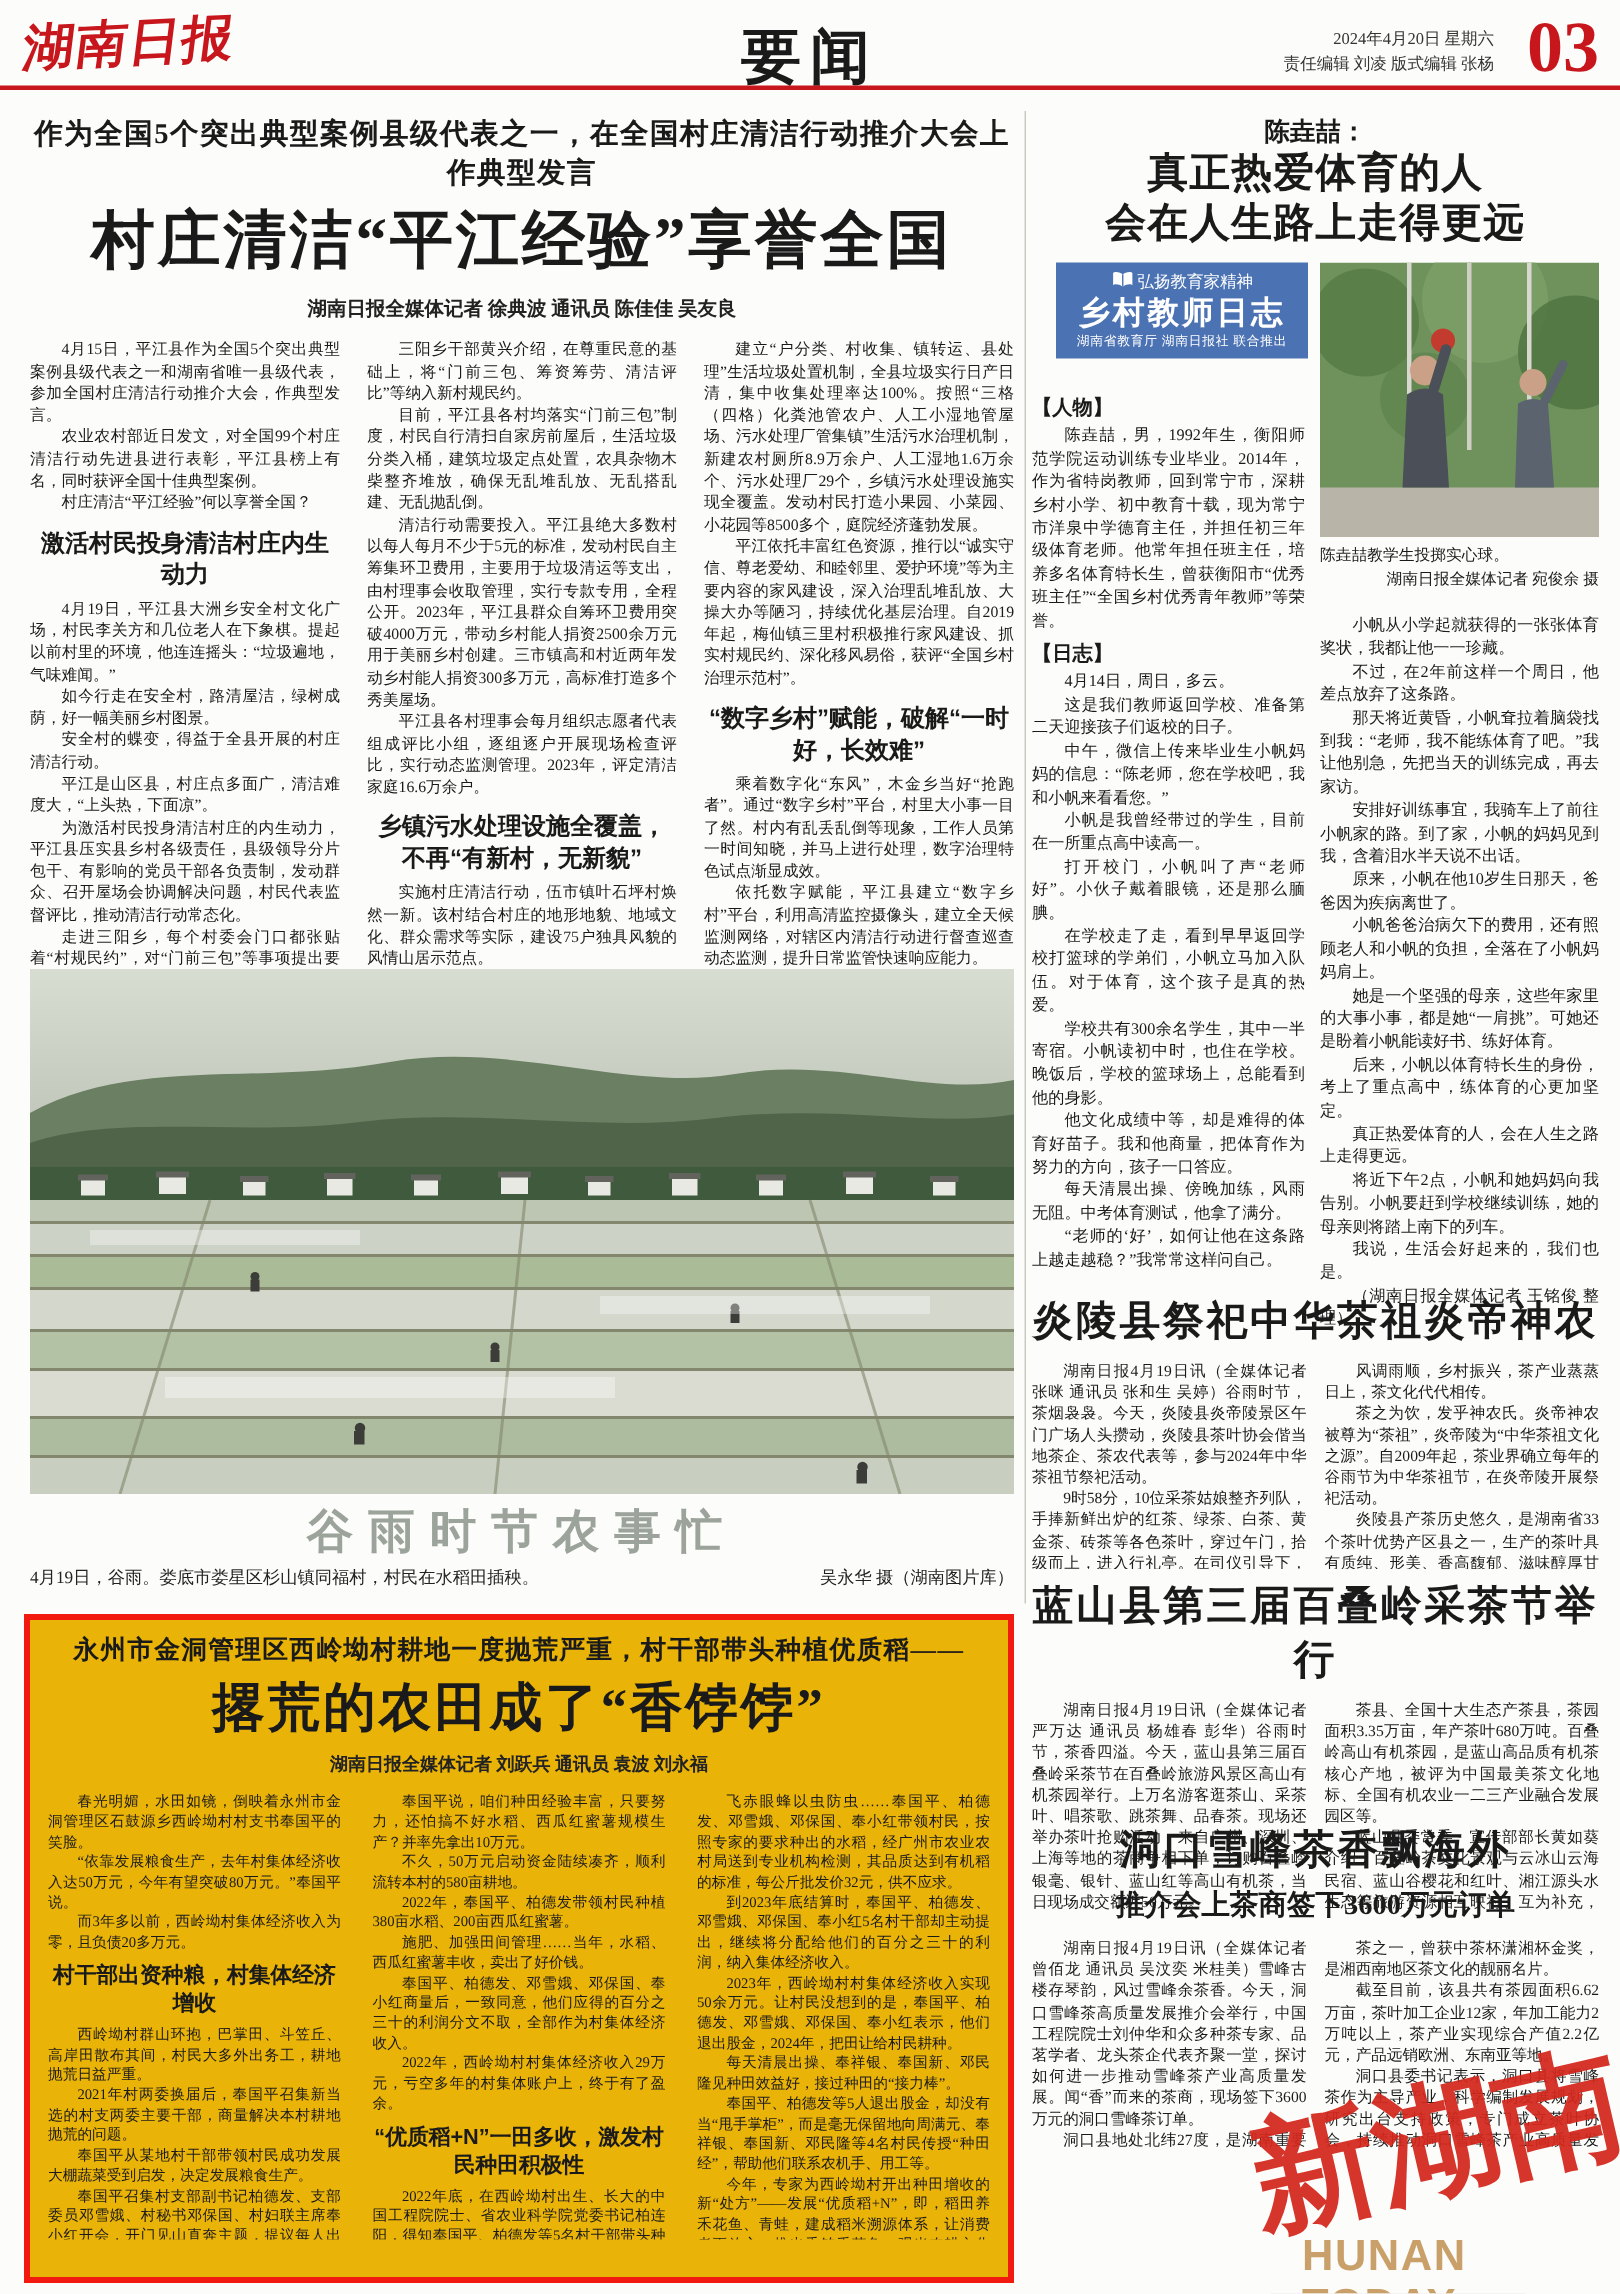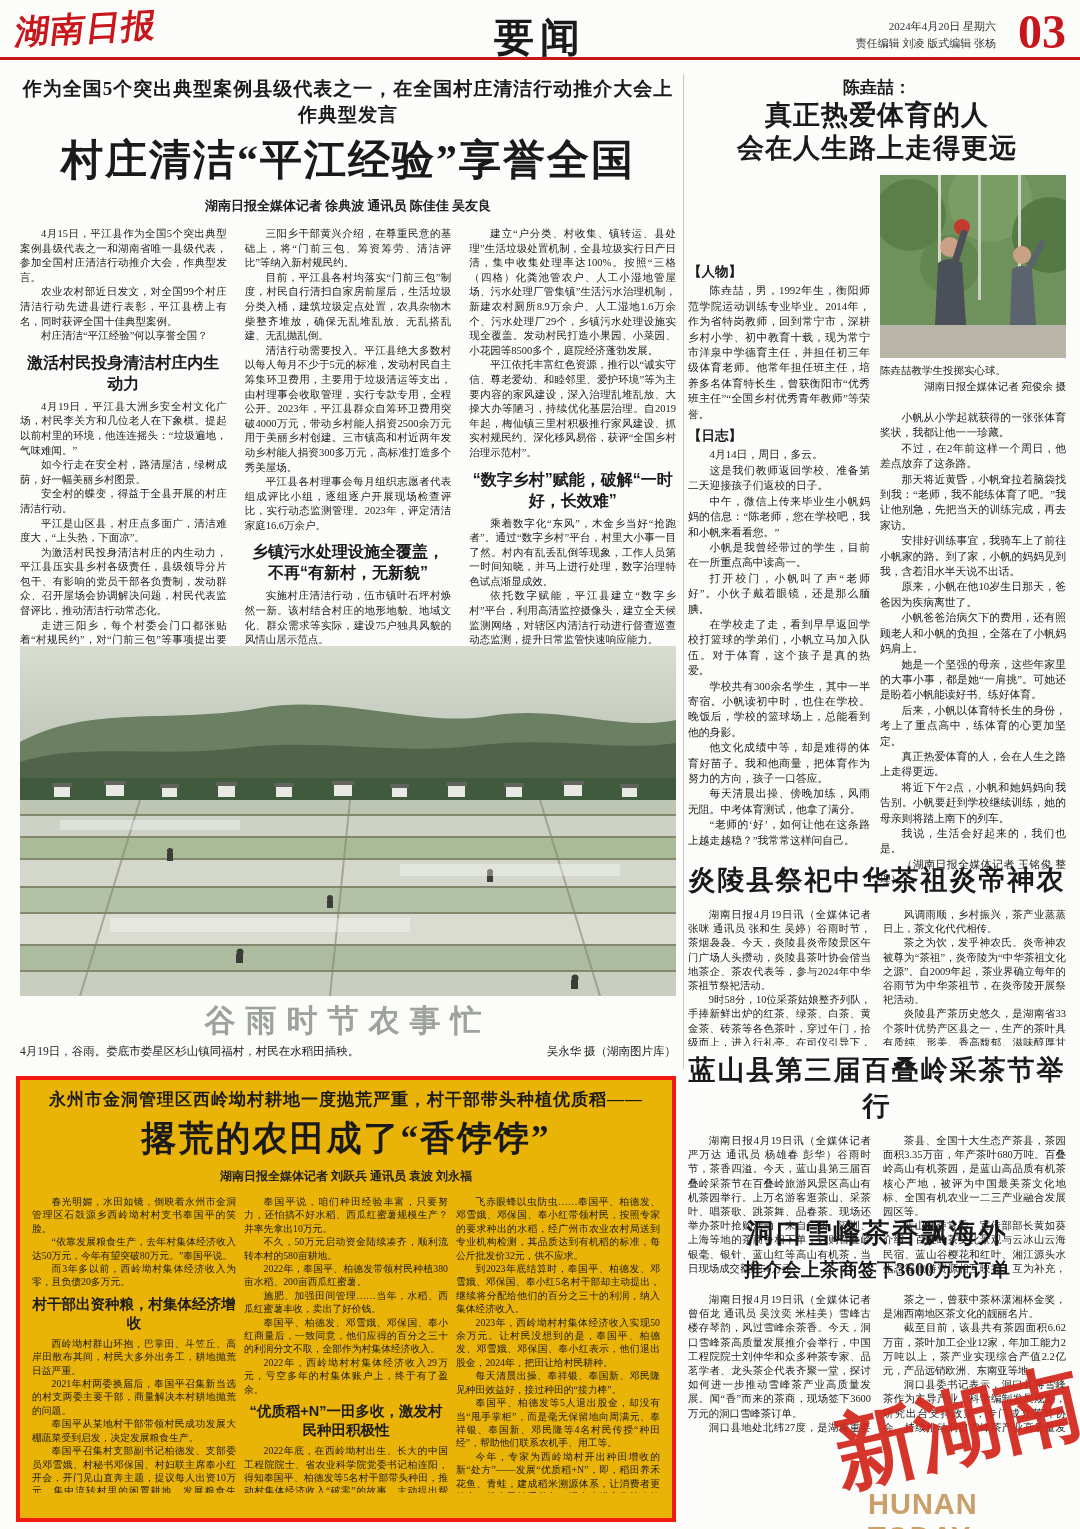--- a/index.html
+++ b/index.html
@@ -25,21 +25,21 @@
   #a1 .col h4{font-size:16px;line-height:21px;}
   
   #photo1{position:absolute;left:20px;top:646px;width:656px;height:350px;background:#b9c1b4;}
   #photo1-title{position:absolute;left:20px;top:1000px;width:656px;text-align:center;font-size:31px;font-weight:bold;color:#9ba39b;letter-spacing:10px;}
   #photo1-cap{position:absolute;left:20px;top:1044px;width:656px;display:flex;justify-content:space-between;font-size:11.5px;color:#222;}
   
   #a2{position:absolute;left:16px;top:1076px;width:660px;height:446px;border:4px solid #f2190f;box-sizing:border-box;background:#eab308;padding:8px 12px 4px 12px;}
   #a2 .kicker{font-size:17px;}
   #a2 .big-head{font-size:35px;font-weight:900;text-align:center;margin-top:4px;letter-spacing:2px;}
   #a2 .byline{margin-top:6px;font-size:12px;}
-  #a2 .colwrap{gap:8px;margin-top:10px;}
+  #a2 .colwrap{gap:21px;margin-top:10px;}
   #a2 .col{height:298px;font-size:9.8px;line-height:13.4px;}
   #a2 .col h4{font-size:14.5px;line-height:19px;margin:6px 0 4px 0;}
   
   #rsec{position:absolute;left:688px;top:76px;width:378px;}
   #a3-kicker{font-size:17px;font-weight:bold;text-align:center;}
   .r-head{font-size:27px;font-weight:700;text-align:center;line-height:33px;letter-spacing:1px;}
   #badge{position:absolute;left:16px;top:99px;width:168px;height:64px;background:#4b72b3;color:#fff;text-align:center;padding-top:6px;box-sizing:border-box;}
   #badge .b1{font-size:11px;line-height:14px;}
   #badge .b2{font-size:21px;font-weight:bold;letter-spacing:2px;line-height:26px;}
   #badge .b3{font-size:8.5px;line-height:12px;letter-spacing:0.5px;}
@@ -231,20 +231,31 @@
           <p>奉国平、柏德发等5人退出股金，却没有当“甩手掌柜”，而是毫无保留地向周满元、奉祥银、奉国新、邓民隆等4名村民传授“种田经”，帮助他们联系农机手、用工等。</p>
           <p>今年，专家为西岭坳村开出种田增收的新“处方”——发展“优质稻+N”，即，稻田养禾花鱼、青蛙，建成稻米溯源体系，让消费者更放心；推出垂钓禾花鱼、观光农耕文化等农旅项目，实现“一田多收”。今年村集体经济收入有望突破80万元。</p>
         </div>
     </div>
   </div>
 
   <div id="rsec">
     <div id="a3-kicker">陈垚喆：</div>
     <div class="r-head">真正热爱体育的人</div>
     <div class="r-head">会在人生路上走得更远</div>
+    <div id="badge">
+      <div class="b1">
+        <svg width="15" height="11" viewBox="0 0 16 12" style="vertical-align:-1px">
+            <path d="M8,2 C5,0 2,0 1,1 L1,10 C2,9 5,9 8,11 C11,9 14,9 15,10 L15,1 C14,0 11,0 8,2 Z" fill="#fff"></path>
+            <line x1="8" y1="2" x2="8" y2="11" stroke="#4b72b3" stroke-width="1"></line>
+          </svg>
+        <span>弘扬教育家精神</span>
+      </div>
+      <div class="b2">乡村教师日志</div>
+      <div class="b3">湖南省教育厅 湖南日报社 联合推出</div>
+    </div>
     <div id="t-photo">
       <svg width="186" height="183" viewBox="0 0 186 183">
         <rect width="186" height="183" fill="#6f925d"></rect>
         <circle cx="30" cy="40" r="36" fill="#557b44" opacity="0.8"></circle>
         <circle cx="110" cy="25" r="42" fill="#7fa269" opacity="0.7"></circle>
         <circle cx="170" cy="60" r="38" fill="#4e7340" opacity="0.8"></circle>
         <circle cx="70" cy="90" r="30" fill="#5c8048" opacity="0.6"></circle>
         <rect x="58" y="0" width="3" height="125" fill="#d8d8d0"></rect>
         <rect x="98" y="0" width="3" height="125" fill="#cfcfc6"></rect>
         <rect x="138" y="0" width="3" height="125" fill="#d8d8d0"></rect>

